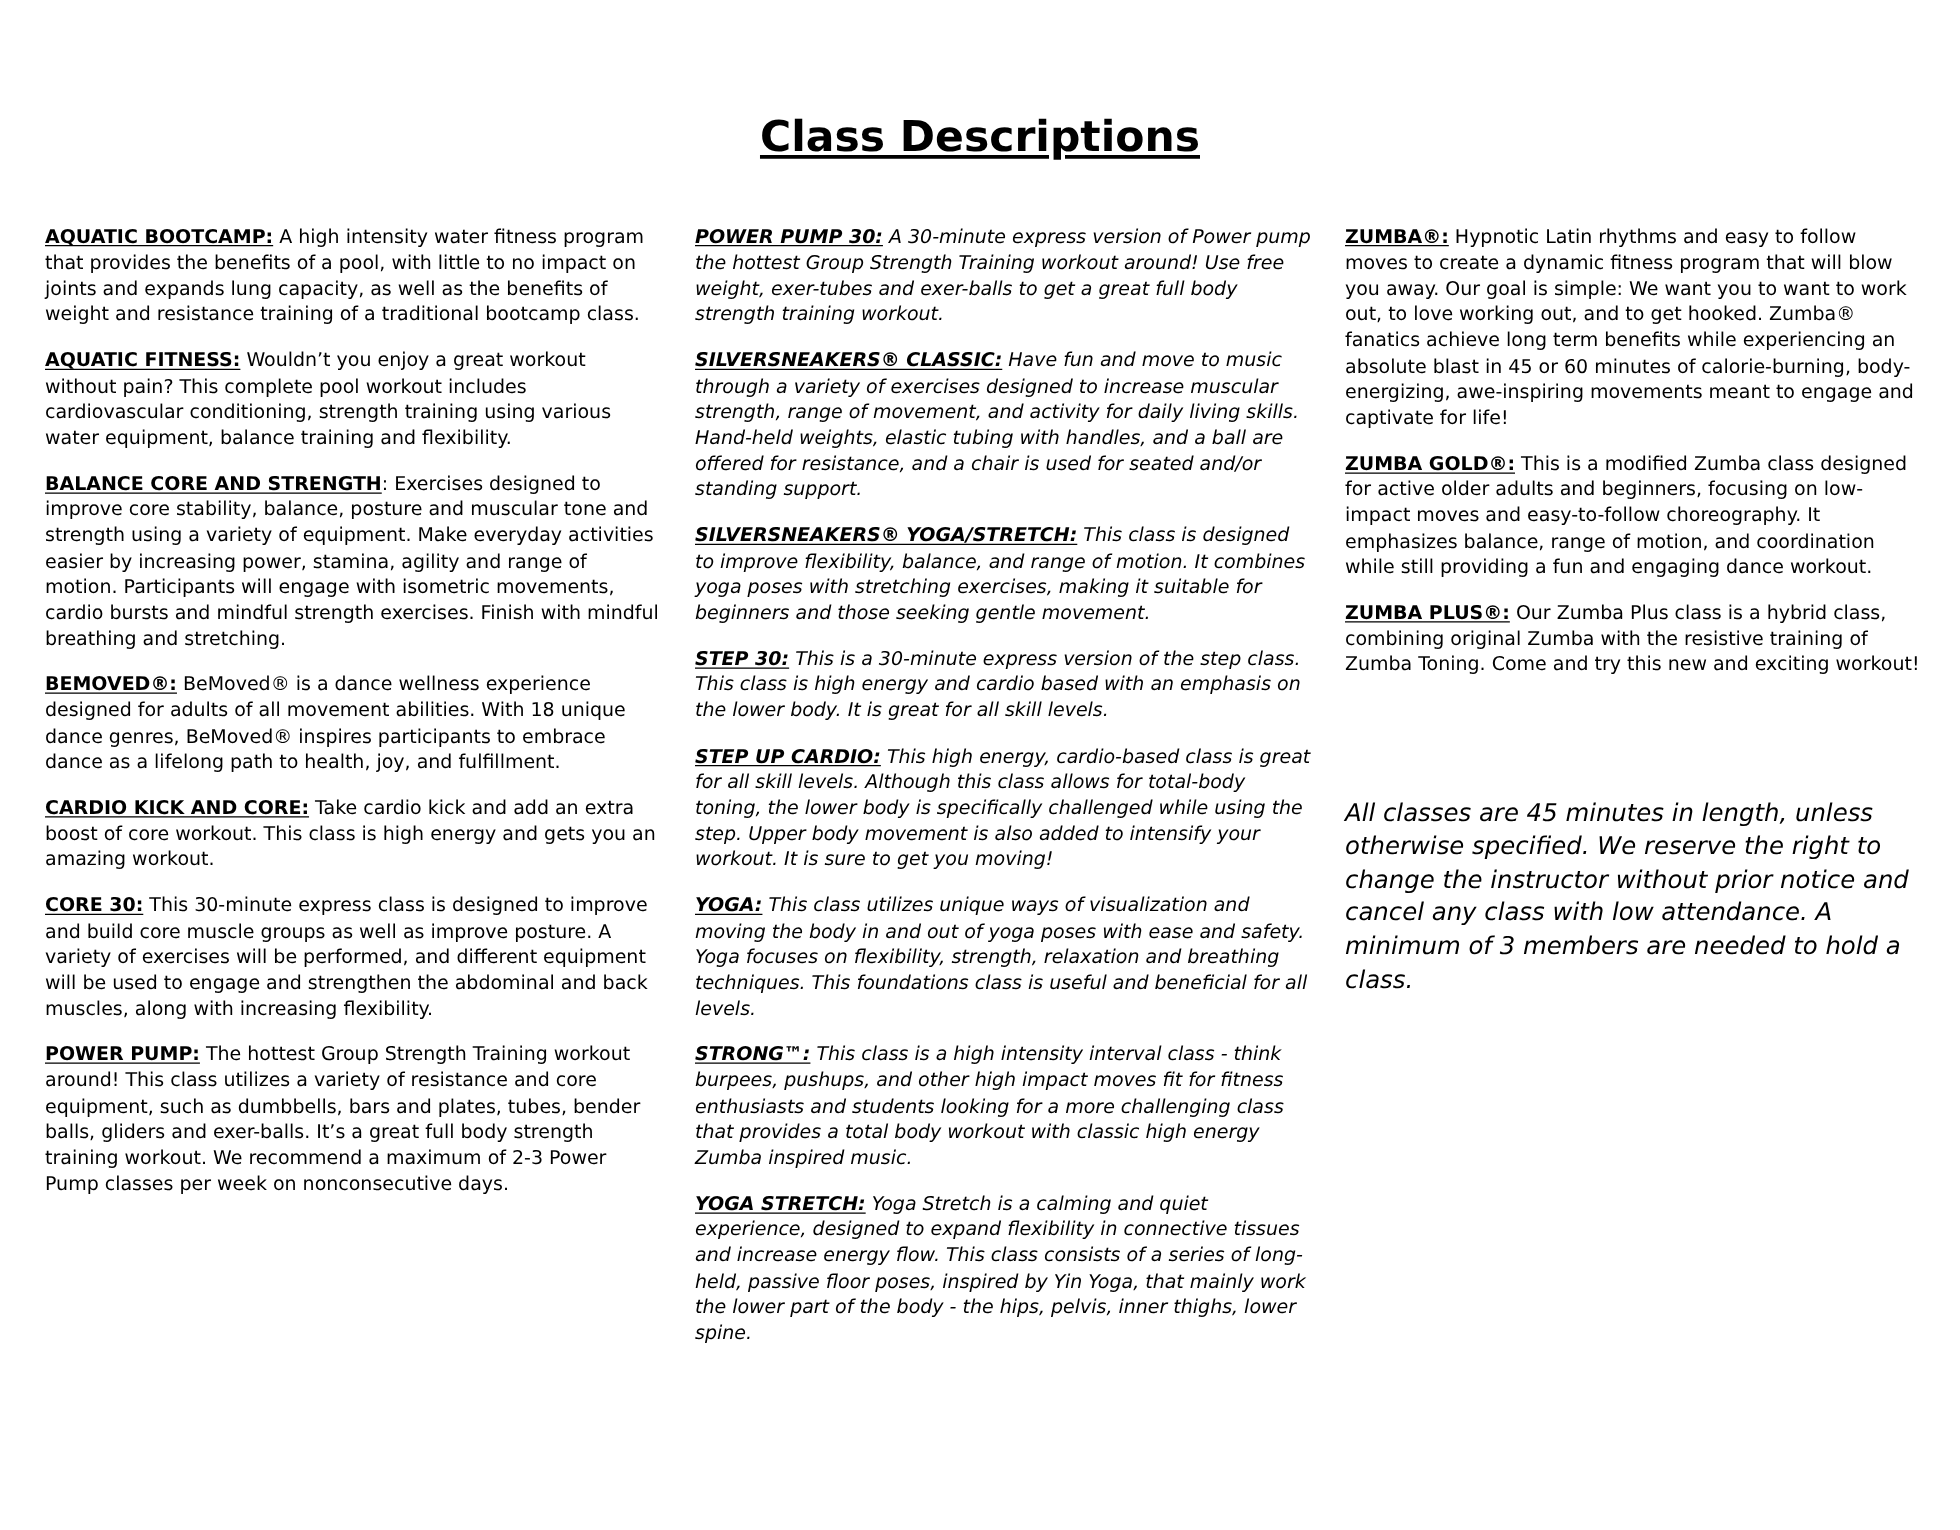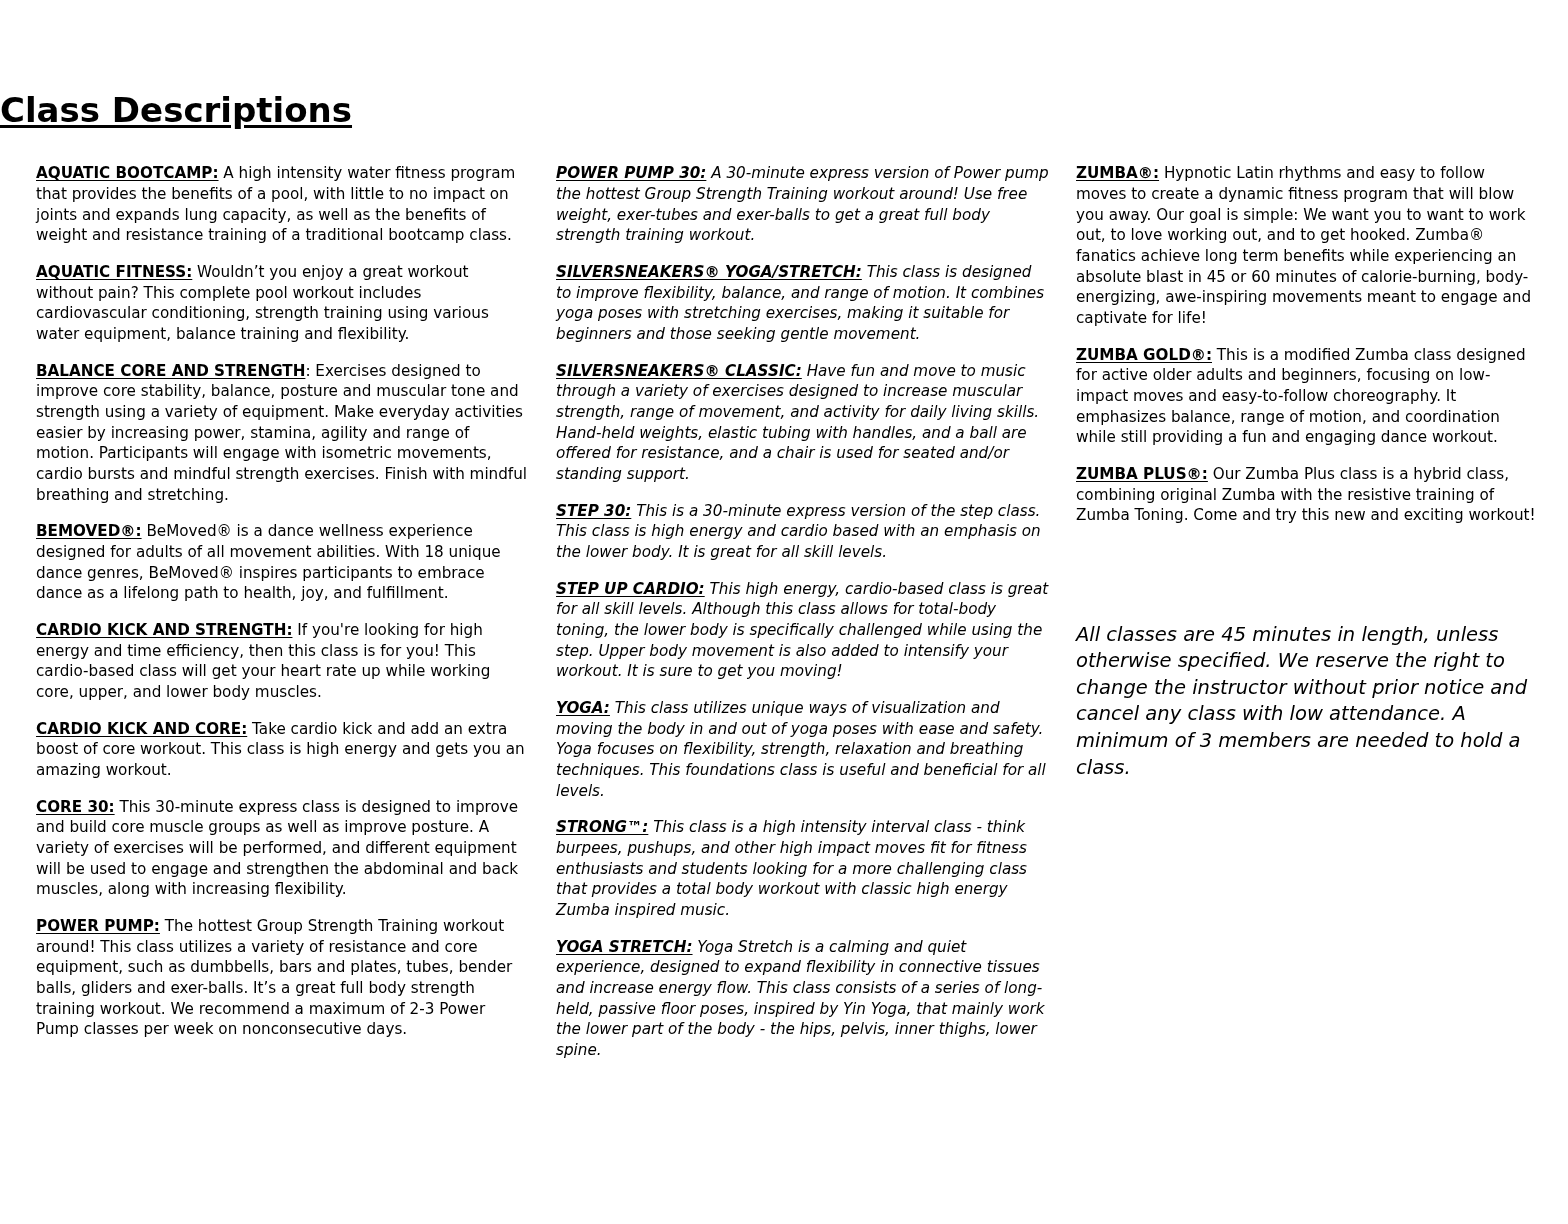--- a/index.html
+++ b/index.html
@@ -19,33 +19,33 @@
     position: absolute;
     left: 0; top: 0;
     width: 1568px;
     height: 1224px;
   }
   .title {
     position: absolute;
     left: 0;
     top: 90px;
     width: 1568px;
-    text-align: left;
+    text-align: center;
     font-size: 34px;
     font-weight: bold;
     letter-spacing: 0px;
   }
   .title span {
     text-decoration: underline;
     text-underline-offset: 3px;
   }
   .columns {
     position: absolute;
     left: 36px;
-    top: 148px;
+    top: 164px;
     width: 1500px;
     display: flex;
     gap: 0px;
   }
   .col {
     box-sizing: border-box;
   }
   .col-1 { width: 520px; padding-right: 26px; }
   .col-2 { width: 520px; padding-right: 26px; font-style: italic; }
   .col-3 { width: 460px; }
@@ -77,30 +77,29 @@
     <span>Class Descriptions</span>
   </div>
 
   <div class="columns">
 
     <div class="col col-1">
       <p class="entry"><span class="term">AQUATIC BOOTCAMP:</span><span>  A high intensity water fitness program that provides the benefits of a pool, with little to no impact on joints and expands lung capacity, as well as the benefits of weight and resistance training of a traditional bootcamp class.</span></p>
       <p class="entry"><span class="term">AQUATIC FITNESS:</span><span> Wouldn’t you enjoy a great workout without pain? This complete pool workout includes cardiovascular conditioning, strength training using various water equipment, balance training and flexibility.</span></p>
       <p class="entry"><span class="term">BALANCE CORE AND STRENGTH</span><span>: Exercises designed to improve core stability, balance, posture and muscular tone and strength using a variety of equipment.  Make everyday activities easier by increasing power, stamina, agility and range of motion. Participants will engage with isometric movements, cardio bursts and mindful strength exercises.  Finish with mindful breathing and stretching.</span></p>
       <p class="entry"><span class="term">BEMOVED®:</span><span>  BeMoved® is a dance wellness experience designed for adults of all movement abilities. With 18 unique dance genres, BeMoved® inspires participants to embrace dance as a lifelong path to health, joy, and fulfillment.</span></p>
-      <p class="entry"><span class="term">CARDIO KICK AND STRENGTH:</span><span>   If you're looking for high energy and time efficiency, then this class is for you! This cardio-based class will get your heart rate up while working core, upper, and lower body muscles.</span></p>
       <p class="entry"><span class="term">CARDIO KICK AND CORE:</span><span> Take cardio kick and add an extra boost of core workout.  This class is high energy and gets you an amazing workout.</span></p>
       <p class="entry"><span class="term">CORE 30:</span><span> This 30-minute express class is designed to improve and build core muscle groups as well as improve posture. A variety of exercises will be performed, and different equipment will be used to engage and strengthen the abdominal and back muscles, along with increasing flexibility.</span></p>
       <p class="entry"><span class="term">POWER PUMP:</span><span> The hottest Group Strength Training workout around! This class utilizes a variety of resistance and core equipment, such as dumbbells, bars and plates, tubes, bender balls, gliders and exer-balls. It’s a great full body strength training workout. We recommend a maximum of 2-3 Power Pump classes per week on nonconsecutive days.</span></p>
     </div>
 
     <div class="col col-2">
       <p class="entry"><span class="term">POWER PUMP 30:</span><span> A 30-minute express version of Power pump the hottest Group Strength Training workout around! Use free weight, exer-tubes and exer-balls to get a great full body strength training workout.</span></p>
+      <p class="entry"><span class="term">SILVERSNEAKERS® CLASSIC:</span><span> Have fun and move to music through a variety of exercises designed to increase muscular strength, range of movement, and activity for daily living skills. Hand-held weights, elastic tubing with handles, and a ball are offered for resistance, and a chair is used for seated and/or standing support.</span></p>
       <p class="entry"><span class="term">SILVERSNEAKERS® YOGA/STRETCH:</span><span> This class is designed to improve flexibility, balance, and range of motion. It combines yoga poses with stretching exercises, making it suitable for beginners and those seeking gentle movement.</span></p>
-      <p class="entry"><span class="term">SILVERSNEAKERS® CLASSIC:</span><span> Have fun and move to music through a variety of exercises designed to increase muscular strength, range of movement, and activity for daily living skills. Hand-held weights, elastic tubing with handles, and a ball are offered for resistance, and a chair is used for seated and/or standing support.</span></p>
       <p class="entry"><span class="term">STEP 30:</span><span> This is a 30-minute express version of the step class. This class is high energy and cardio based with an emphasis on the lower body. It is great for all skill levels.</span></p>
       <p class="entry"><span class="term">STEP UP CARDIO:</span><span> This high energy, cardio-based class is great for all skill levels.  Although this class allows for total-body toning, the lower body is specifically challenged while using the step.  Upper body movement is also added to intensify your workout.  It is sure to get you moving!</span></p>
       <p class="entry"><span class="term">YOGA:</span><span> This class utilizes unique ways of visualization and moving the body in and out of yoga poses with ease and safety. Yoga focuses on flexibility, strength, relaxation and breathing techniques.  This foundations class is useful and beneficial for all levels.</span></p>
       <p class="entry"><span class="term">STRONG™:</span><span>  This class is a high intensity interval class - think burpees, pushups, and other high impact moves fit for fitness enthusiasts and students looking for a more challenging class that provides a total body workout with classic high energy Zumba inspired music.</span></p>
       <p class="entry"><span class="term">YOGA STRETCH:</span><span> Yoga Stretch is a calming and quiet experience, designed to expand flexibility in connective tissues and increase energy flow.  This class consists of a series of long-held, passive floor poses, inspired by Yin Yoga, that mainly work the lower part of the body - the hips, pelvis, inner thighs, lower spine.</span></p>
     </div>
 
     <div class="col col-3">
       <p class="entry"><span class="term">ZUMBA®:</span><span> Hypnotic Latin rhythms and easy to follow moves to create a dynamic fitness program that will blow you away. Our goal is simple: We want you to want to work out, to love working out, and to get hooked. Zumba® fanatics achieve long term benefits while experiencing an absolute blast in 45 or 60 minutes of calorie-burning, body-energizing, awe-inspiring movements meant to engage and captivate for life!</span></p>
       <p class="entry"><span class="term">ZUMBA GOLD®:</span><span>  This is a modified Zumba class designed for active older adults and beginners, focusing on low-impact moves and easy-to-follow choreography. It emphasizes balance, range of motion, and coordination while still providing a fun and engaging dance workout.</span></p>

